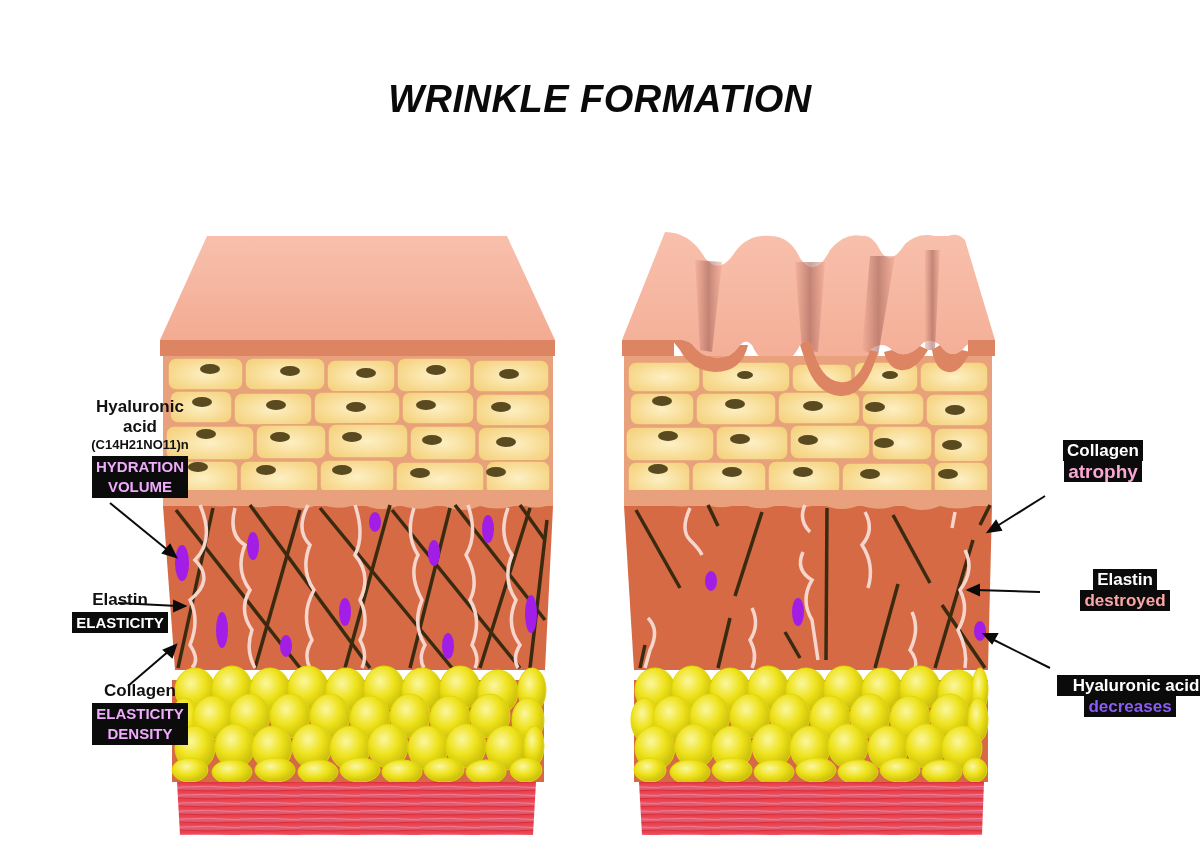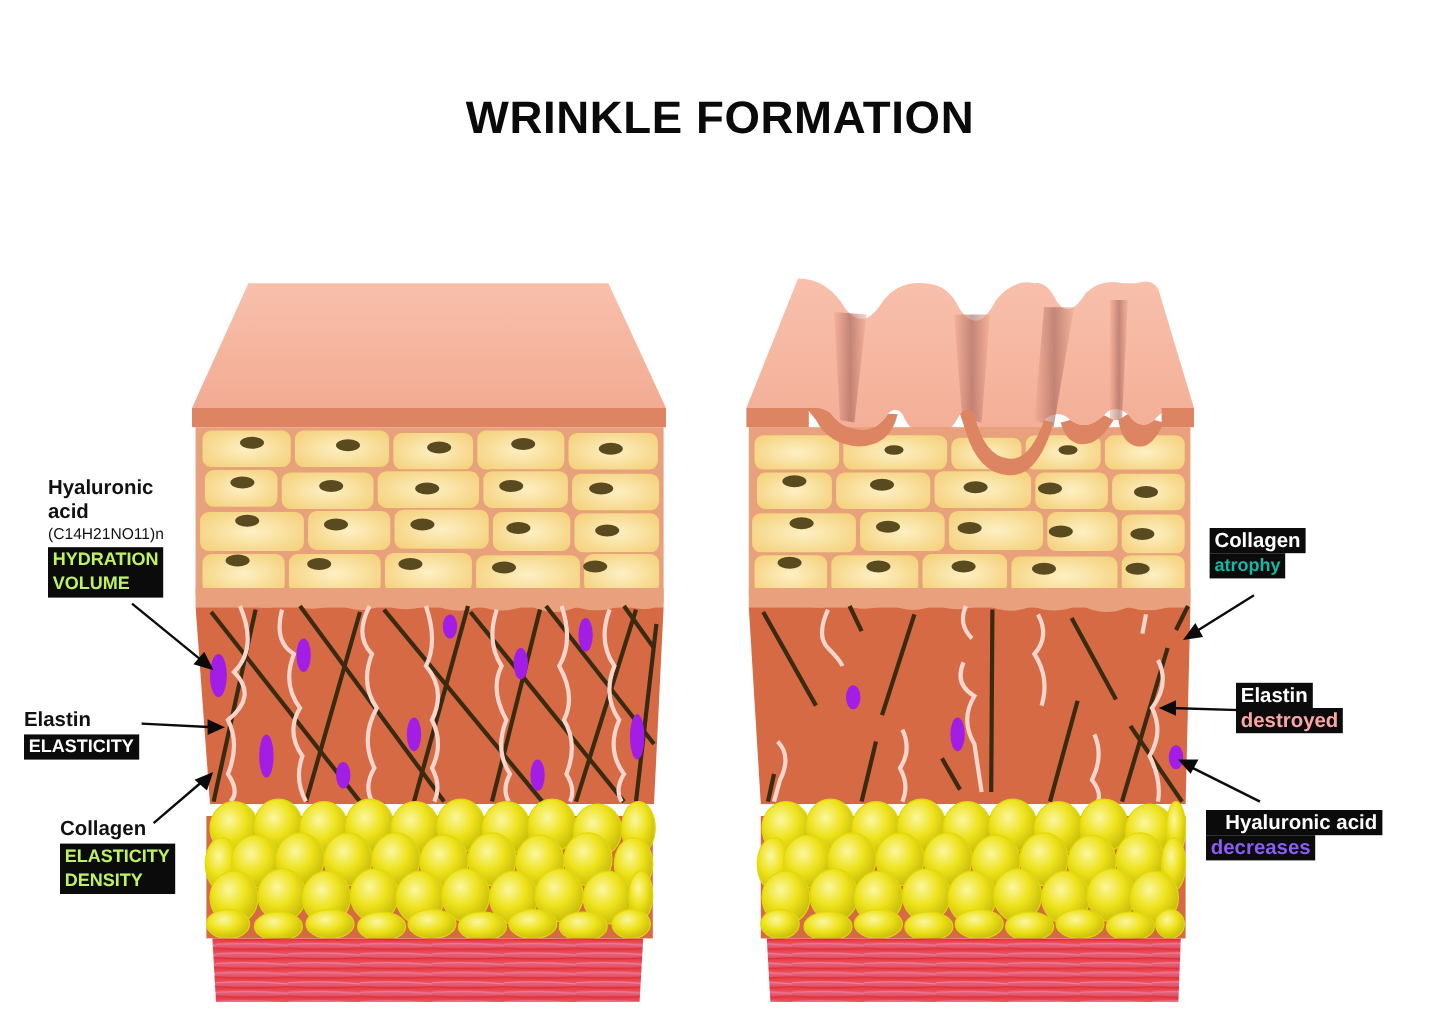--- a/index.html
+++ b/index.html
@@ -1,23 +1,23 @@
 <!DOCTYPE html>
 <html><head>
 <meta charset="utf-8">
 <style>
   html,body{margin:0;padding:0;background:#ffffff;}
   body{width:1200px;height:862px;position:relative;overflow:hidden;font-family:"Liberation Sans","DejaVu Sans",sans-serif;}
-  .title{position:absolute;left:0;top:78px;width:1200px;text-align:center;font-size:38px;font-weight:bold;color:#0a0a0a;letter-spacing:0.5px;}
+  .title{position:absolute;left:0;top:78px;width:1200px;text-align:center;font-size:38px;font-weight:bold;color:#0a0a0a;letter-spacing:0.5px;font-style:italic;}
   .diagram{position:absolute;left:0;top:0;}
-  .lbl{position:absolute;font-weight:bold;color:#111;}
+  .lbl{position:absolute;text-align:center;font-weight:bold;color:#111;margin-left:40px;}
   .lbl .plain{display:block;font-size:17px;line-height:20px;}
-  .lbl .formula{display:block;font-size:13px;font-weight:normal;line-height:16px;}
+  .lbl .formula{display:block;font-size:13px;font-weight:bold;line-height:16px;}
   .blk{display:inline-block;background:#0b0b0b;color:#fff;font-size:15px;line-height:19px;padding:1px 4px;margin-top:2px;}
-  .blk2{display:block;background:#0b0b0b;color:#bef264;font-size:15px;line-height:20px;padding:1px 4px;}
+  .blk2{display:block;background:#0b0b0b;color:#f0abfc;font-size:15px;line-height:20px;padding:1px 4px;}
 </style>
 </head>
 <body>
 
 <div class="title">WRINKLE FORMATION</div>
 
 <svg class="diagram" width="1200" height="862" viewBox="0 0 1200 862">
   <defs>
     <radialGradient id="fatG" cx="40%" cy="35%" r="65%">
       <stop offset="0%" stop-color="#fbf7a0"></stop>
@@ -369,21 +369,21 @@
 <div class="lbl" style="left:50px;top:681px;width:100px;">
   <span class="plain">Collagen</span>
   <div style="display:inline-block;background:#0b0b0b;margin-top:2px;padding:1px 4px;">
     <span class="blk2" style="padding:0;">ELASTICITY</span>
     <span class="blk2" style="padding:0;">DENSITY</span>
   </div>
 </div>
 
 <div class="lbl" style="left:1008px;top:438px;width:110px;">
   <span class="blk" style="font-size:17px;">Collagen</span><br>
-  <span class="blk" style="font-size:15px;color:#14b8a6;margin-top:0;">atrophy</span>
+  <span class="blk" style="font-size:19px;color:#f9a8d4;margin-top:0;">atrophy</span>
 </div>
 
 <div class="lbl" style="left:1030px;top:567px;width:110px;">
   <span class="blk" style="font-size:17px;">Elastin</span><br>
   <span class="blk" style="font-size:17px;color:#fca5a5;margin-top:0;">destroyed</span>
 </div>
 
 <div class="lbl" style="left:1005px;top:673px;width:170px;">
   <span class="blk" style="font-size:17px;padding-left:16px;">Hyaluronic acid</span><br>
   <span class="blk" style="font-size:17px;color:#8b5cf6;margin-top:0;">decreases</span>

